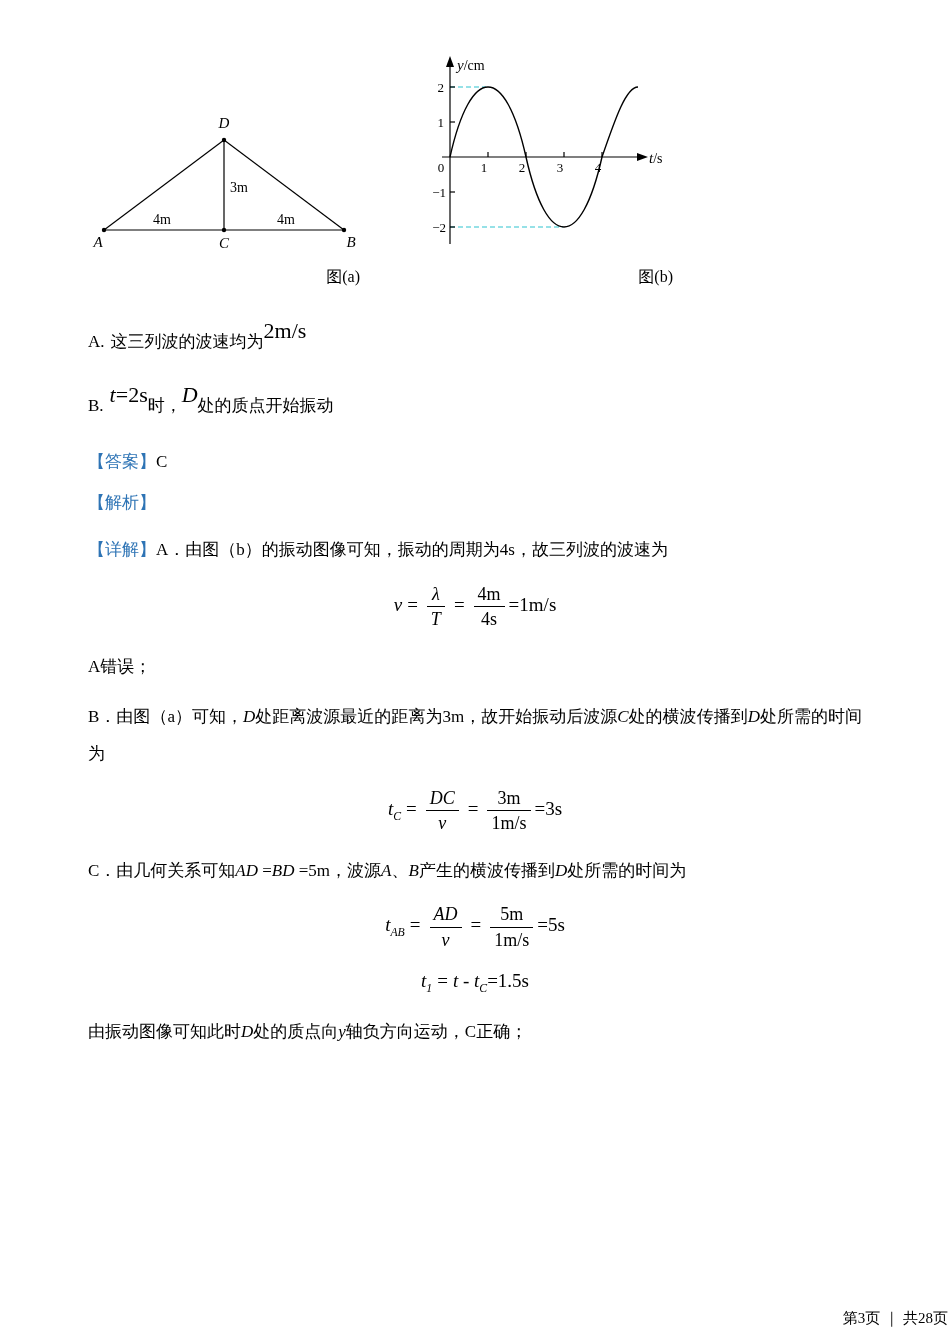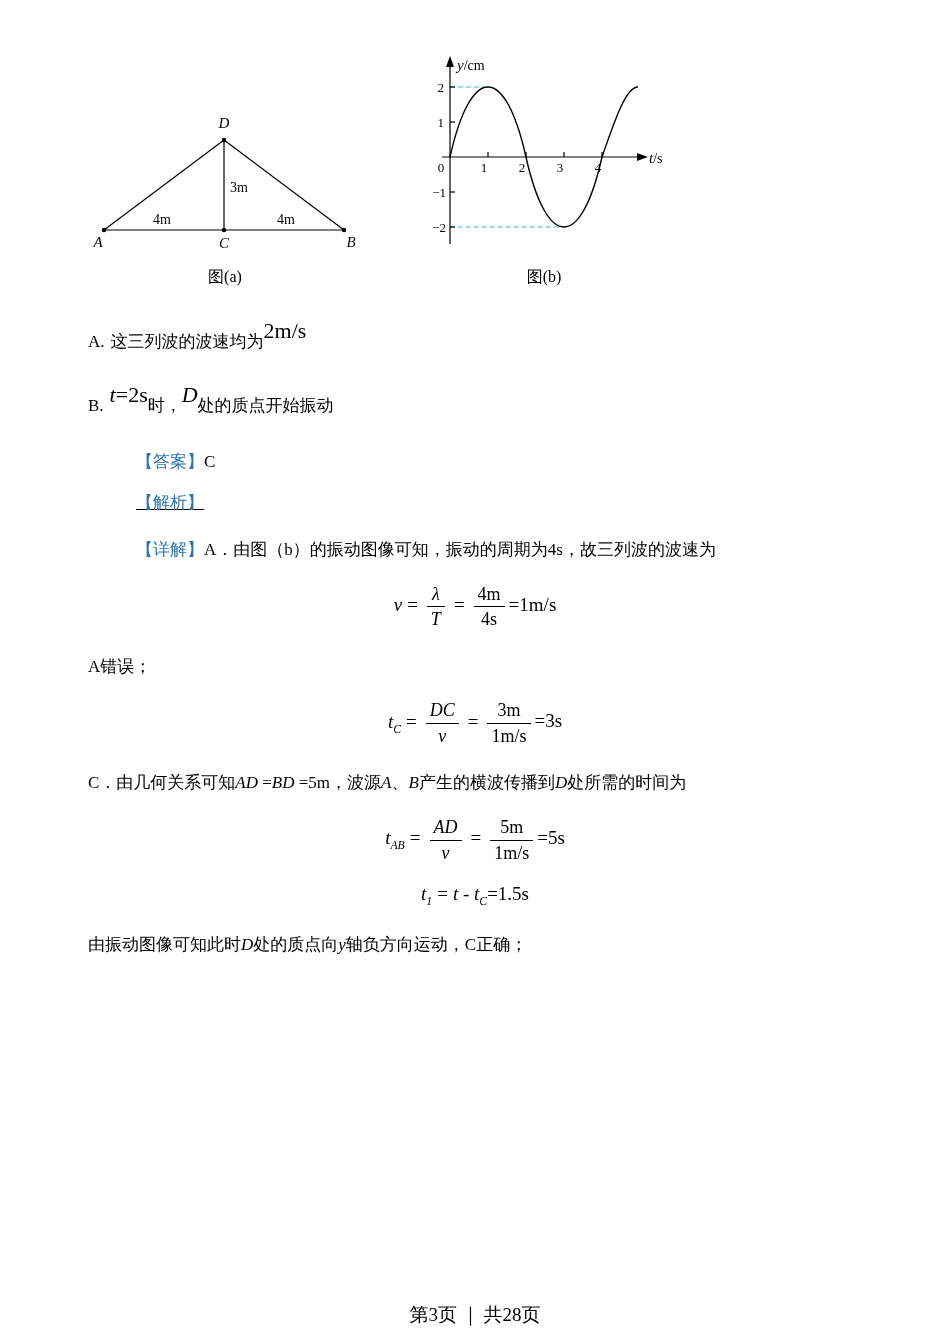--- a/index.html
+++ b/index.html
@@ -12,57 +12,57 @@
     font-family: "Liberation Serif", "DejaVu Serif", serif;
     color: #000;
     font-size: 17px;
     overflow: hidden;
   }
   .content { padding: 52px 88px 0 88px; }
 
   
   .figures { display: flex; align-items: flex-end; gap: 55px; margin: 0 0 34px 2px; }
   figure { margin: 0; text-align: center; }
-  figcaption { font-size: 16px; margin-top: 2px; }
+  figcaption { font-size: 16px; margin-top: 2px; text-align: right; }
   svg text { font-family: "Liberation Serif", "DejaVu Serif", serif; }
   .svg-it { font-style: italic; font-size: 15px; }
   .svg-rm { font-size: 14px; }
   .svg-tick { font-size: 13px; }
   .ln { stroke: #000; stroke-width: 1.2; fill: none; }
   .curve { stroke: #000; stroke-width: 1.4; fill: none; }
   .dash { stroke: #2fc4cf; stroke-width: 1.2; stroke-dasharray: 5 3; fill: none; }
 
   
   .option { margin: 0 0 29px 0; line-height: 1.6; }
   .opt-label { margin-right: 6px; }
   .mvar { font-style: italic; }
   .mrom { font-style: normal; }
   .raised { position: relative; top: -9px; display: inline-block; font-size: 22px; }
   .txt { font-style: normal; }
 
   
-  .tag { color: #2e74b5; margin-left: 48px; }
+  .tag { color: #2e74b5; }
   .ans-line { margin: 4px 0 18px 0; }
-  .sec-line { margin: 0 0 18px 0; text-decoration: underline; }
+  .sec-line { margin: 0 0 18px 0; }
 
   
   .para { margin: 0 0 14px 0; line-height: 2.15; text-align: justify; }
 
   
   .formula { text-align: center; margin: 12px 0 18px 0; font-size: 19px; line-height: 1.3; }
   .formula .sp { margin: 0 5px; }
   .frac { display: inline-block; vertical-align: middle; text-align: center; margin: 0 4px; line-height: 1.25; font-size: 18px; }
   .frac .num { display: block; border-bottom: 1.2px solid #000; padding: 0 4px 1px 4px; }
   .frac .den { display: block; padding: 1px 4px 0 4px; }
   sub.ssub { font-size: 0.62em; font-style: italic; }
 
   
   .footer {
     position: absolute; bottom: 16px; left: 0;
-    width: 100%; text-align: center; font-size: 19px; color: #000;
+    width: 100%; text-align: right; font-size: 15px; color: #000;
   }
   .footer span { margin: 0 2px; }
 </style>
 </head>
 <body>
 
 <div class="page">
   <div class="content">
 
     <div class="figures">
@@ -145,20 +145,21 @@
     <p class="para">
       <span class="tag">【详解】</span><span><span class="txt">A．由图（b）的振动图像可知，振动的周期为4s，故三列波的波速为</span></span>
     </p>
 
     <div class="formula">
       <span class="mvar">v</span><span class="mrom sp">=</span><span class="frac"><span class="num mvar">λ</span><span class="den mvar">T</span></span><span class="mrom sp">=</span><span class="frac"><span class="num mrom">4m</span><span class="den mrom">4s</span></span><span class="mrom">=1m/s</span>
     </div>
 
     <p class="para">A错误；</p>
 
+    <p class="para"><span class="txt">B．由图（a）可知，</span><span class="mvar">D</span><span class="txt">处距离波源最近的距离为3m，故开始振动后波源</span><span class="mvar">C</span><span class="txt">处的横波传播到</span><span class="mvar">D</span><span class="txt">处所需的时间为</span></p>
 
     <div class="formula">
       <span><span class="mvar">t</span><sub class="ssub">C</sub></span><span class="mrom sp">=</span><span class="frac"><span class="num mvar">DC</span><span class="den mvar">v</span></span><span class="mrom sp">=</span><span class="frac"><span class="num mrom">3m</span><span class="den mrom">1m/s</span></span><span class="mrom">=3s</span>
     </div>
 
 
     <p class="para"><span class="txt">C．由几何关系可知</span><span class="mvar">AD</span><span class="mrom"> =</span><span class="mvar">BD</span><span class="mrom"> =5m</span><span class="txt">，波源</span><span class="mvar">A</span><span class="txt">、</span><span class="mvar">B</span><span class="txt">产生的横波传播到</span><span class="mvar">D</span><span class="txt">处所需的时间为</span></p>
 
     <div class="formula">
       <span><span class="mvar">t</span><sub class="ssub">AB</sub></span><span class="mrom sp">=</span><span class="frac"><span class="num mvar">AD</span><span class="den mvar">v</span></span><span class="mrom sp">=</span><span class="frac"><span class="num mrom">5m</span><span class="den mrom">1m/s</span></span><span class="mrom">=5s</span>

